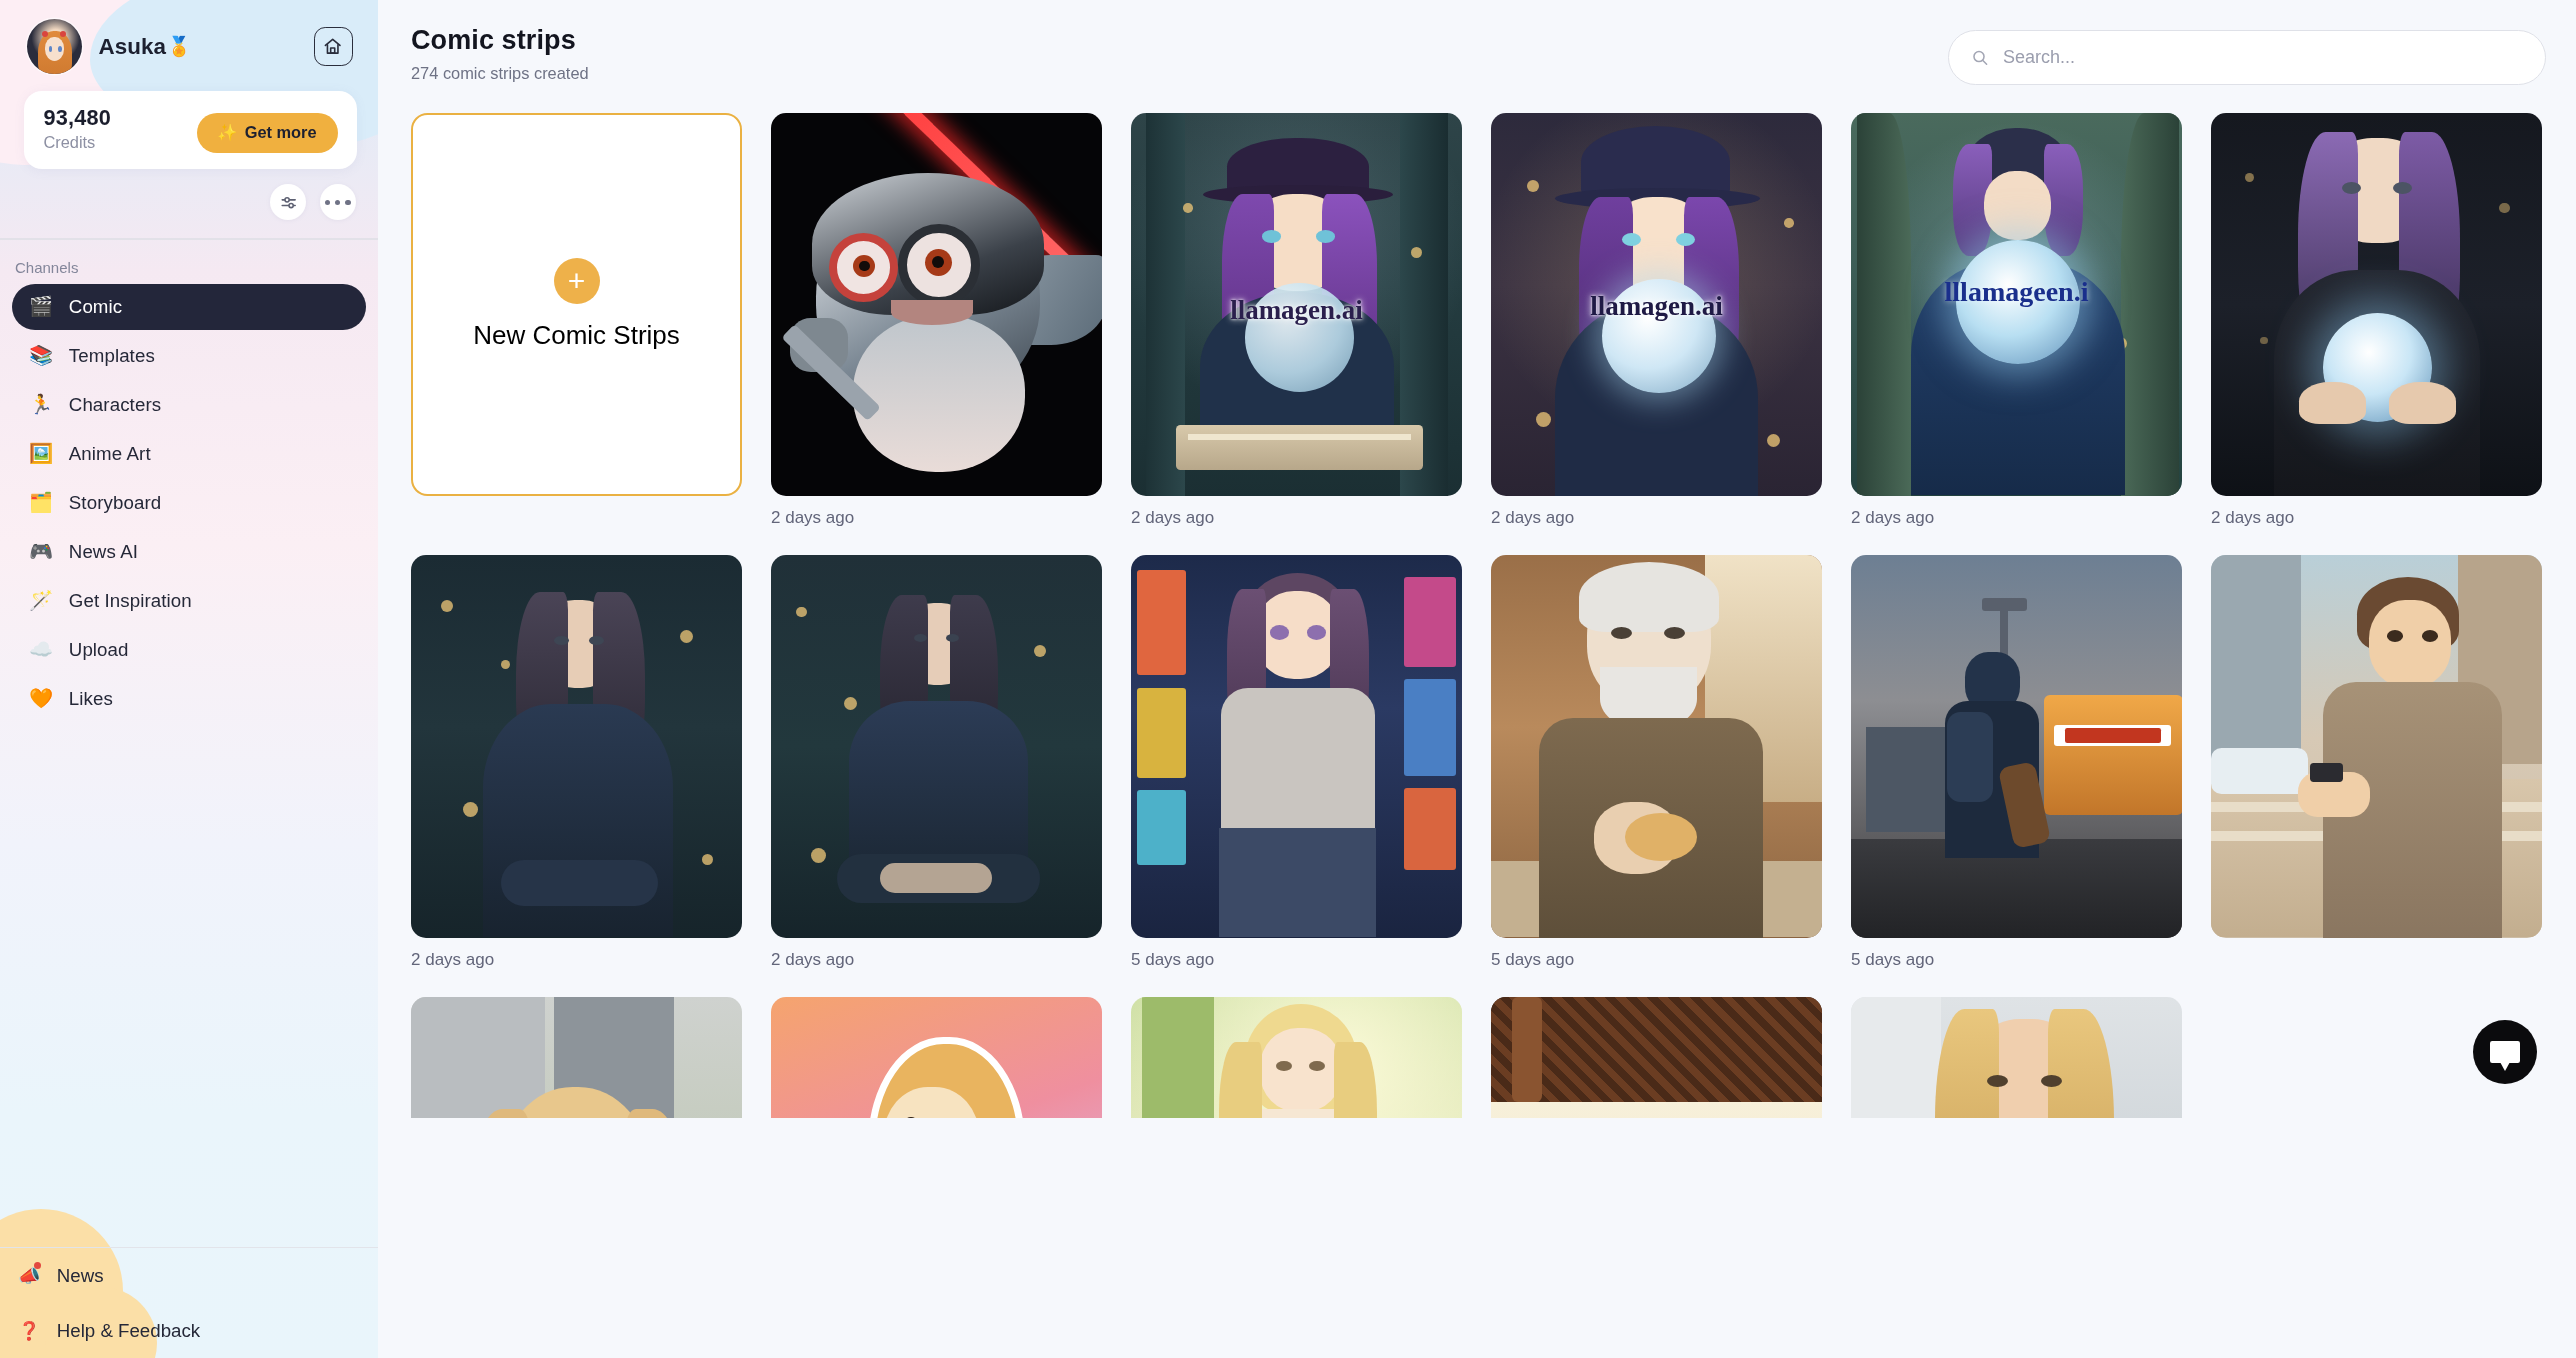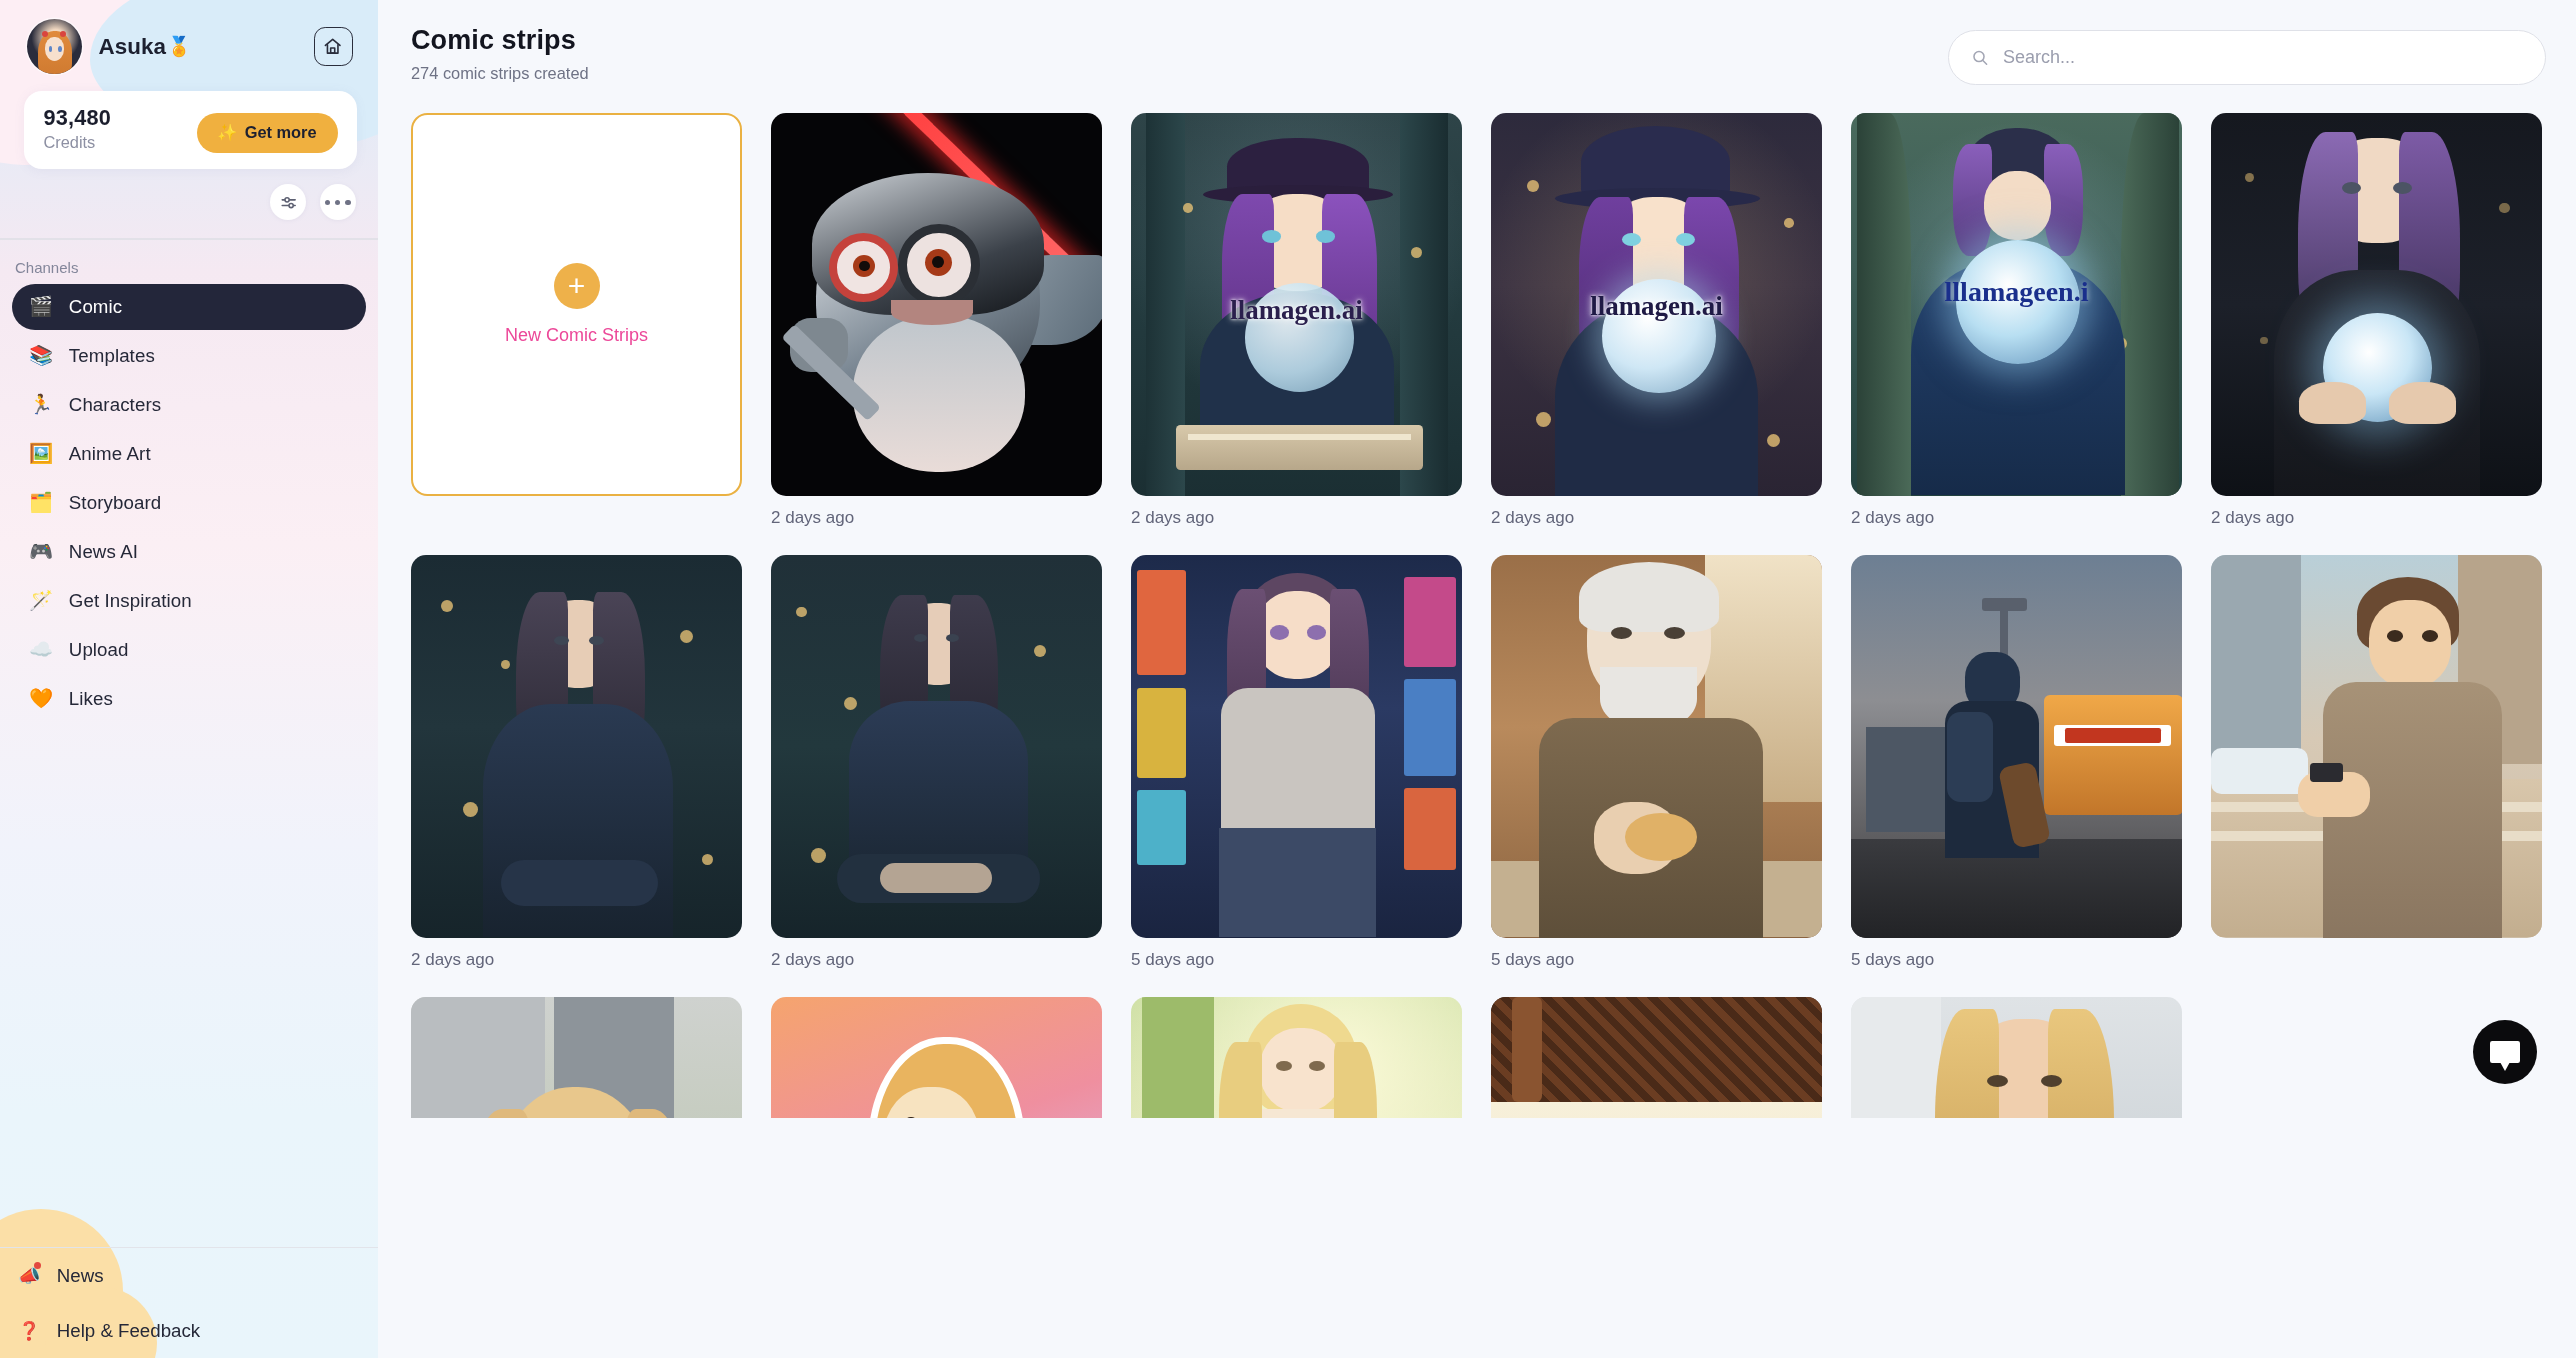--- a/index.html
+++ b/index.html
@@ -109,21 +109,21 @@
   .cell { width: 331px; }
   .thumb { width: 331px; height: 383px; border-radius: 15px; overflow:hidden; position:relative; cursor:pointer; }
   .cap { font-size: 17px; color:#62657a; margin-top: 12px; }
 
   .newcard {
     width: 331px; height: 383px; border: 2.2px solid #eab142; border-radius: 16.4px; background:#fff;
     display:flex; flex-direction:column; align-items:center; justify-content:center; cursor:pointer;
   }
   .plus { width:46px;height:46px;border-radius:50%;background:#eeb14a; display:flex;align-items:center;justify-content:center;
      color:#fff; font-size:30px; font-weight:300; line-height:1;}
-  .newcard .ntxt { font-size: 18px; color:#ec4899; margin-top: 16.4px;}
+  .newcard .ntxt { font-size: 26px; color:#000000; margin-top: 16.4px;}
 
   .wm { position:absolute; left:50%; transform:translateX(-50%); font-family:"Liberation Serif", serif;
      font-weight:700; white-space:nowrap; }
 
   .chat-btn {
     position:absolute; right: 39px; bottom: 34px; width: 64px; height: 64px; border-radius:50%;
     background:#0b0b0d; display:flex;align-items:center;justify-content:center; cursor:pointer; z-index:20;
   }
   .bubble { width:30px;height:21.7px;background:#fff;border-radius:2.2px; position:relative;}
   .bubble:after{content:"";position:absolute;left:9.7px;bottom:-8.2px;border-left:5.2px solid transparent;

